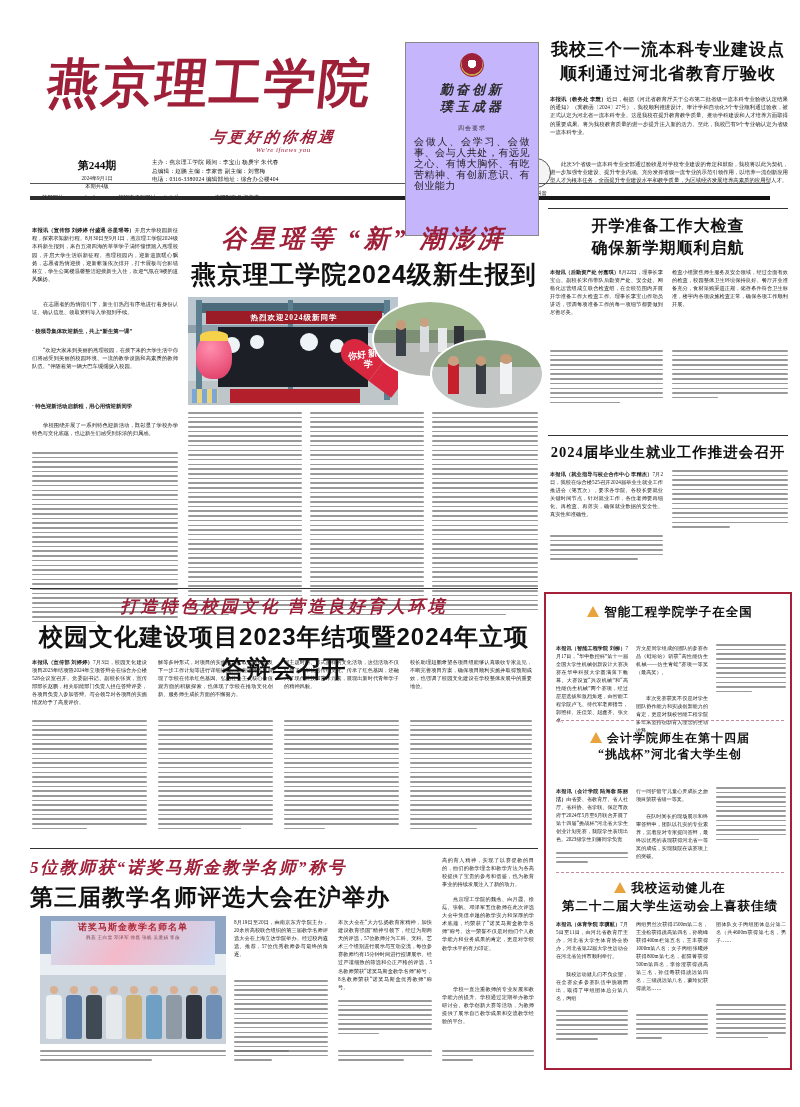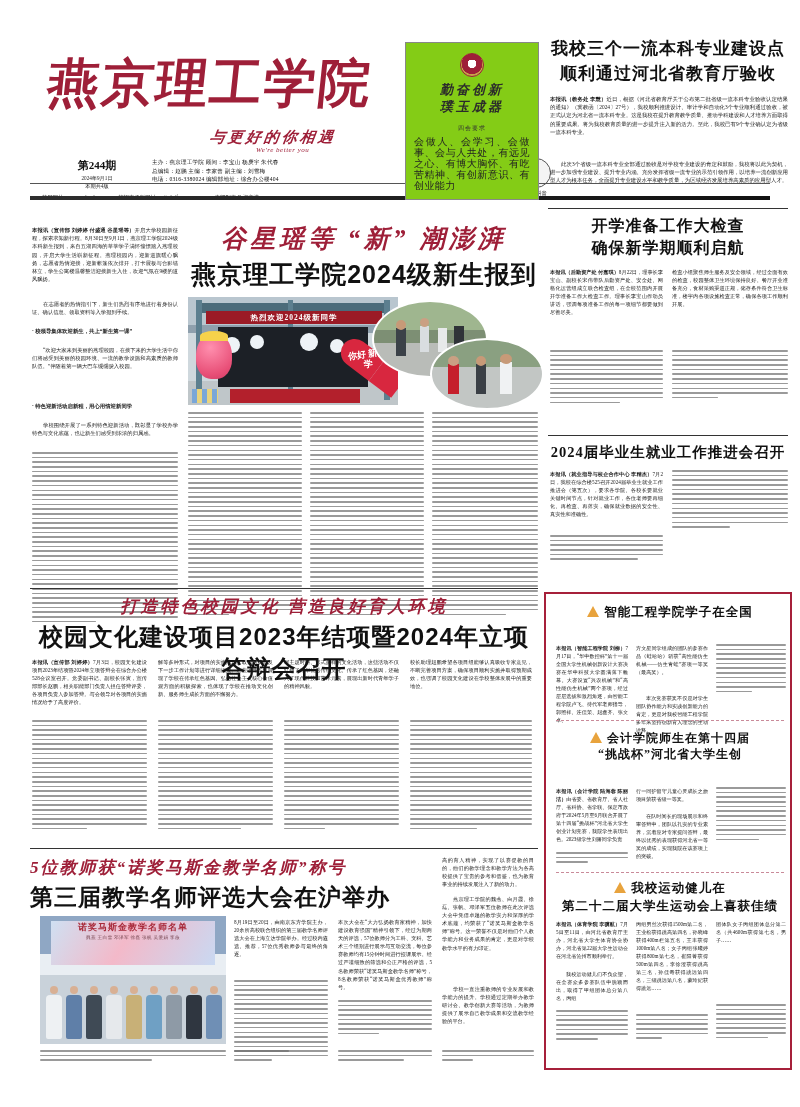--- a/index.html
+++ b/index.html
@@ -42,22 +42,22 @@
      background-blend-mode:multiply;position:relative;}
   .mh-qr .box.circ{border-radius:50%;border:1px solid #555;background:#f4f4f4;}
   .mh-qr .cap{font-size:5.4px;margin-top:2px;color:#111;}
   .mh-rule{position:absolute;left:30px;top:183px;width:740px;border-top:1px solid #555;}
   .mh-foot{position:absolute;left:42px;top:185px;width:430px;}
   .mh-foot span{font-size:5.2px;color:#111;margin-right:10px;letter-spacing:.2px;}
   .mh-bar{position:absolute;left:30px;top:196px;width:740px;height:4px;
      background:linear-gradient(90deg,#2e2e2e,#111);}
 
   
-  .motto{position:absolute;left:405px;top:42px;width:134px;height:158px;
-    border:1px solid #888;background:#84cc16;text-align:center;box-sizing:border-box;}
+  .motto{position:absolute;left:405px;top:42px;width:134px;height:194px;
+    border:1px solid #888;background:#c4b5fd;text-align:center;box-sizing:border-box;}
   .motto .badge{width:22px;height:22px;border-radius:50%;margin:10px auto 4px;
     background:radial-gradient(circle at 50% 45%,#fff 0 26%,#9e1f38 27% 62%,#c8a24a 63% 100%);
     border:1px solid #9e1f38;}
   .motto .m1{font-size:13px;font-weight:bold;color:#2b2b2b;line-height:17px;
     font-style:italic;letter-spacing:3px;}
   .motto .m2{font-size:6px;color:#333;margin-top:9px;letter-spacing:1px;}
   .motto .m3{font-size:10px;color:#222;line-height:11px;margin:3px 8px 0;
     text-align:justify;letter-spacing:.4px;}
 
   
@@ -118,21 +118,21 @@
   .hr-thin{position:absolute;background:#333;height:1px;}
 </style>
 </head>
 <body>
 
 <div class="page">
 
   <div class="masthead">
     <div class="mh-title">燕京理工学院</div>
     <div class="mh-sub">与更好的你相遇</div>
-    <div class="mh-sub-en">We're better you</div>
+    <div class="mh-sub-en">We're ifnews you</div>
 
     <div class="mh-issue">
       <div class="iss">第244期</div>
       <div class="dt">2024年9月1日</div>
       <div class="pg">本期共4版</div>
     </div>
 
     <div class="mh-info">
       <div>主办：燕京理工学院    顾问：李宝山  杨庚宇  朱代春</div>
       <div>总编辑：赵鹏    主编：李家曾    副主编：刘雪梅</div>
@@ -162,21 +162,21 @@
   <div class="mh-bar"></div>
 
   <div class="motto">
     <div class="badge"></div>
     <div class="m1">勤奋创新</div>
     <div class="m1">璞玉成器</div>
     <div class="m2">四会要求</div>
     <div class="m3">会做人、会学习、会做事、会与人共处，有远见之心、有博大胸怀、有吃苦精神、有创新意识、有创业能力</div>
   </div>
 
-  <div class="hl-serif" style="position:absolute;left:548px;top:38px;width:240px;font-size:17px;line-height:24px;font-family:Liberation Mono, monospace;">我校三个一流本科专业建设点</div>
+  <div class="hl-serif" style="position:absolute;left:548px;top:38px;width:240px;font-size:17px;line-height:24px;">我校三个一流本科专业建设点</div>
   <div class="hl-serif" style="position:absolute;left:548px;top:62px;width:240px;font-size:17px;line-height:24px;">顺利通过河北省教育厅验收</div>
 
   <div class="txt" style="left:550px;top:95px;width:238px;font-size:5.4px;line-height:8.2px;text-align:justify;">
     <span class="lead">本报讯（教务处 李慧）</span><span>近日，根据《河北省教育厅关于公布第二批省级一流本科专业验收认定结果的通知》（冀教函〔2024〕27号），我校顺利推进设计、审计学和自动化3个专业顺利通过验收，被正式认定为河北省一流本科专业。这是我校在提升教育教学质量、推动学科建设和人才培养方面取得的重要成果。将为我校教育质量的进一步提升注入新的活力。至此，我校已有9个专业确认定为省级一流本科专业。</span>
   </div>
   <div class="txt" style="left:550px;top:160px;width:238px;font-size:5.4px;line-height:8.2px;text-align:justify;text-indent:11px;">此次3个省级一流本科专业全部通过验收是对学校专业建设的肯定和鼓励，我校将以此为契机，进一步加强专业建设、提升专业内涵、充分发挥省级一流专业的示范引领作用，以培养一流创新应用型人才为根本任务，全面提升专业建设水平和教学质量，为区域经济发展培养高素质的应用型人才。</div>
 
   <div class="hr-thin" style="left:548px;top:208px;width:240px;"></div>
 
   <div class="hl-serif" style="position:absolute;left:548px;top:237px;width:240px;font-size:16px;line-height:22px;">确保新学期顺利启航</div>

